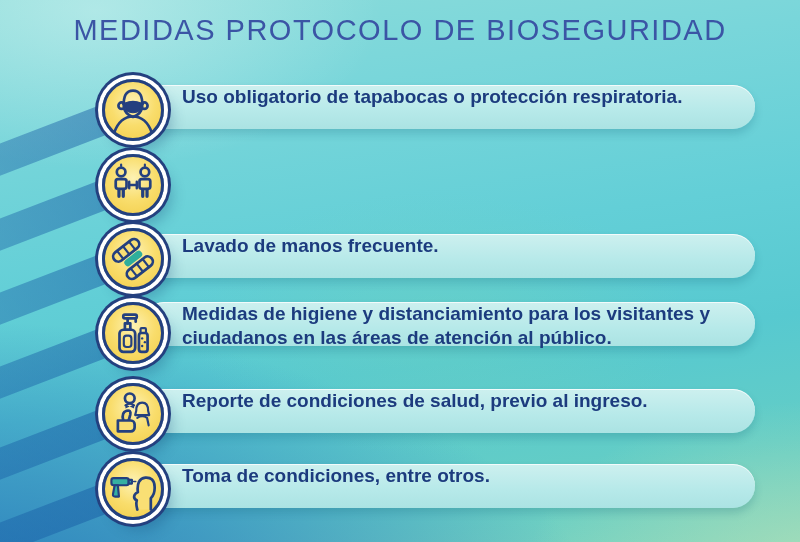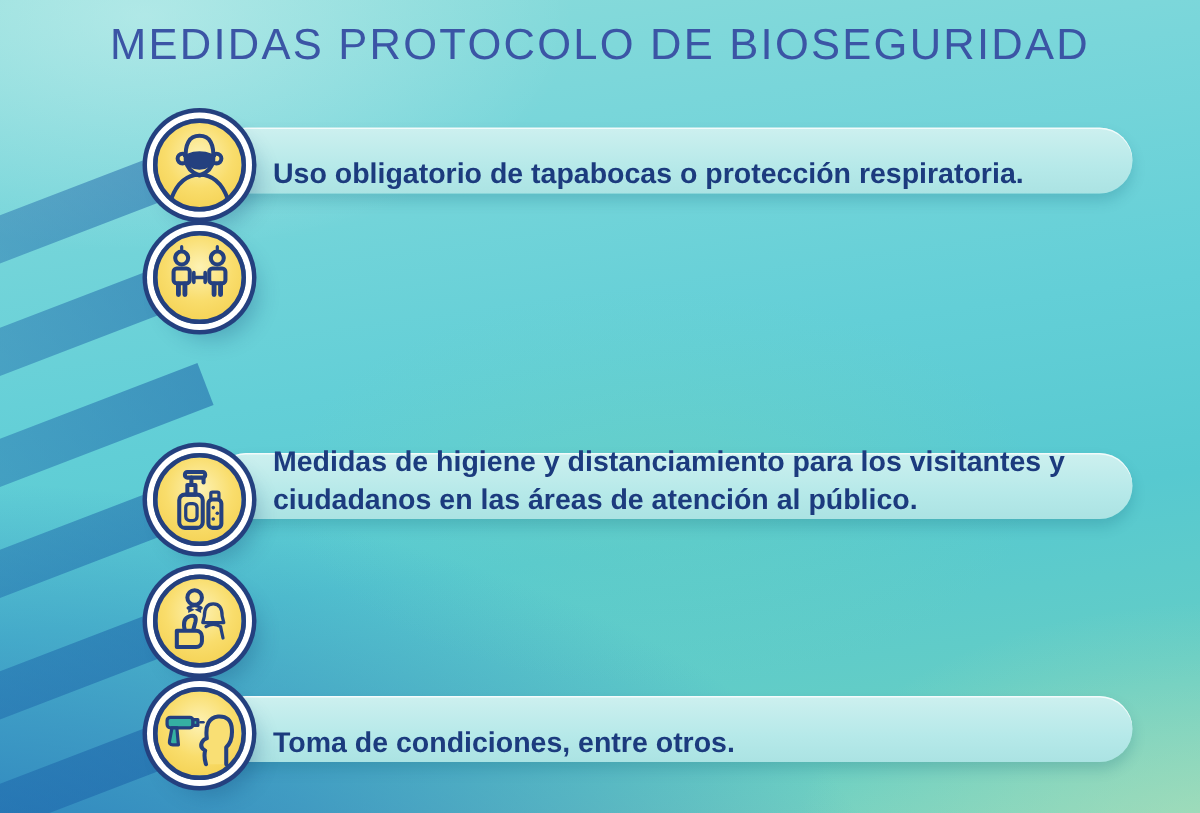--- a/index.html
+++ b/index.html
@@ -21,21 +21,21 @@
   .title{
     position:absolute;top:14px;left:0;width:100%;text-align:center;z-index:3;
     font-size:29px;font-weight:400;letter-spacing:1.5px;color:#3b55a5;
   }
   .row{position:absolute;left:0;width:100%;z-index:2;}
   .bar{
     position:absolute;left:142px;right:45px;top:0;bottom:0;
     border-radius:999px;
     background:linear-gradient(180deg,#cdf0ef 0%,#b6e9e9 60%,#abe3e3 100%);
     box-shadow:0 5px 9px rgba(8,86,112,0.20), inset 0 1px 0 rgba(255,255,255,0.75);
-    display:flex;align-items:flex-end;
+    display:flex;align-items:flex-start;
     padding-left:40px;padding-right:18px;box-sizing:border-box;
   }
   .bar span{
     font-weight:bold;font-size:19px;line-height:1.28;color:#1c3b7e;
   }
   .badge{
     position:absolute;left:102px;width:56px;height:56px;border-radius:50%;
     border:3px solid #24407f;
     background:radial-gradient(circle at 50% 38%, #fdf2b4 0%, #f9dd6c 50%, #f2cd49 100%);
     box-shadow:0 0 0 4px #ffffff, 0 0 0 7px #24407f, 8px 10px 14px rgba(15,60,110,0.28);
@@ -81,20 +81,36 @@
         <rect x="18" y="39" width="20" height="18" rx="4"></rect>
         <path d="M24 58 v13 M32 58 v13" stroke-width="6"></path>
         <circle cx="72" cy="26" r="8"></circle>
         <rect x="62" y="39" width="20" height="18" rx="4"></rect>
         <path d="M68 58 v13 M76 58 v13" stroke-width="6"></path>
         <path d="M43 44 v12 M57 44 v12 M43 50 h14" stroke-width="4.5"></path>
       </svg>
     </div>
   </div>
 
+  <div class="row" style="top:234px;height:44px">
+    <div class="bar">
+      <span>Lavado de manos frecuente.</span>
+    </div>
+    <div class="badge" style="top:-6px">
+      <svg viewBox="0 0 100 100" fill="none" stroke="#24407f" stroke-width="5" stroke-linecap="round" stroke-linejoin="round">
+        <g transform="rotate(-38 50 50)">
+          <rect x="32" y="43" width="38" height="13" rx="6" fill="#2fae9c" stroke="none"></rect>
+          <rect x="22" y="20" width="56" height="19" rx="9.5" fill="#f9df74"></rect>
+          <path d="M36 20 v19 M50 20 v19 M64 20 v19" stroke-width="4"></path>
+          <rect x="22" y="61" width="56" height="19" rx="9.5" fill="#f9df74"></rect>
+          <path d="M36 61 v19 M50 61 v19 M64 61 v19" stroke-width="4"></path>
+        </g>
+      </svg>
+    </div>
+  </div>
 
   <div class="row" style="top:302px;height:44px">
     <div class="bar">
       <span>Medidas de higiene y distanciamiento para los visitantes y ciudadanos en las áreas de atención al público.</span>
     </div>
     <div class="badge" style="top:0px">
       <svg viewBox="0 0 100 100" fill="none" stroke="#24407f" stroke-width="5" stroke-linecap="round" stroke-linejoin="round">
         <rect x="25" y="44" width="29" height="41" rx="7"></rect>
         <rect x="33" y="55" width="14" height="21" rx="5" stroke-width="4"></rect>
         <rect x="35" y="32" width="10" height="12"></rect>
@@ -104,20 +120,23 @@
         <rect x="61" y="50" width="16" height="35" rx="5"></rect>
         <rect x="64" y="41" width="10" height="9" rx="2" stroke-width="4"></rect>
         <circle cx="67" cy="60" r="2.2" fill="#24407f" stroke="none"></circle>
         <circle cx="72" cy="67" r="2.2" fill="#24407f" stroke="none"></circle>
         <circle cx="67" cy="74" r="2.2" fill="#24407f" stroke="none"></circle>
       </svg>
     </div>
   </div>
 
   <div class="row" style="top:389px;height:44px">
+    <div class="bar">
+      <span>Reporte de condiciones de salud, previo al ingreso.</span>
+    </div>
     <div class="badge" style="top:-6px">
       <svg viewBox="0 0 100 100" fill="none" stroke="#24407f" stroke-width="5" stroke-linecap="round" stroke-linejoin="round">
         <circle cx="44" cy="21" r="9"></circle>
         <path d="M36 34 q8 -6 16 0" stroke-width="4"></path>
         <path d="M44 36 l-8 -4 v8 z" fill="#24407f" stroke="none"></path>
         <path d="M44 36 l8 -4 v8 z" fill="#24407f" stroke="none"></path>
         <path d="M56 44 q0 -15 11 -15 q11 0 11 15 l2 8 h-26 z" stroke-width="4"></path>
         <path d="M58 57 q9 -6 18 0 l3 14" stroke-width="4"></path>
         <path d="M32 62 q-4 -15 6 -18 q9 -2 7 7 l-3 11" fill="#f9df74"></path>
         <path d="M22 62 h24 a7 7 0 0 1 7 7 v6 a7 7 0 0 1 -7 7 H22 z" fill="#f9df74"></path>

